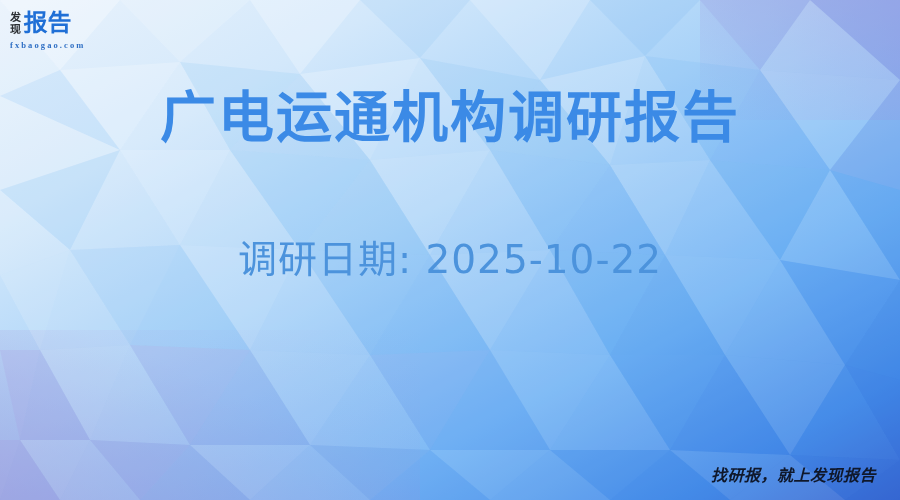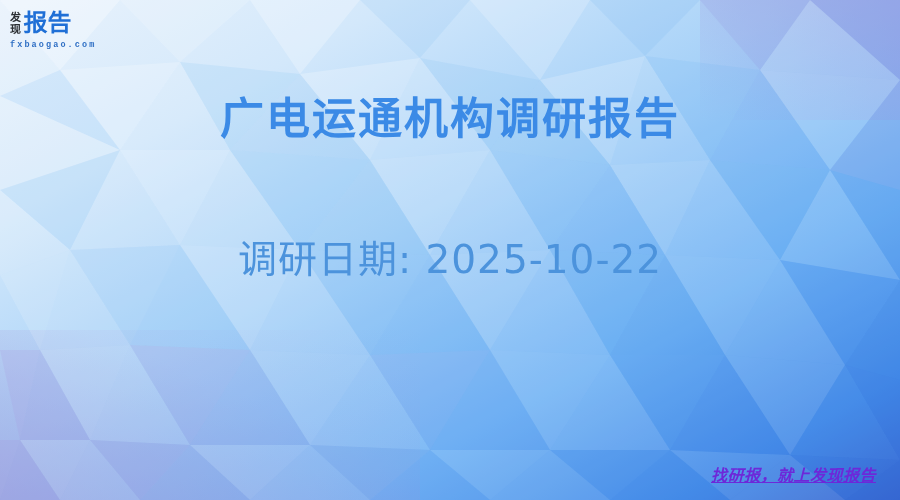--- a/index.html
+++ b/index.html
@@ -66,39 +66,39 @@
     color: #1f6fd6;
     letter-spacing: 0px;
     font-family: "DejaVu Sans", "Liberation Sans", sans-serif;
   }
   .logo-url {
     margin-top: 3px;
     font-size: 8.5px;
     letter-spacing: 2.1px;
     color: #2f6fc4;
     font-weight: 700;
-    font-family: Liberation Mono, monospace;
+    font-family: Liberation Serif, serif;
   }
 
   
   .title-block {
     position: absolute;
     left: 0;
     right: 0;
     top: 86px;
     text-align: center;
     z-index: 4;
   }
   .main-title {
-    font-size: 44px;
+    font-size: 56px;
     font-weight: 800;
     color: #3b8ae6;
     letter-spacing: 2px;
     line-height: 1.15;
-    margin: 8px;
+    margin: 0;
     font-family: "DejaVu Sans", "Liberation Sans", sans-serif;
   }
   .subtitle {
     position: absolute;
     left: 0;
     right: 0;
     top: 228px;
     text-align: center;
     font-size: 39px;
     font-weight: 400;
@@ -109,25 +109,24 @@
   }
 
   
   .footer-slogan {
     position: absolute;
     right: 24px;
     bottom: 14px;
     font-size: 16px;
     font-weight: 700;
     font-style: italic;
-    color: #6d28d9;
+    color: #0f172a;
     letter-spacing: 0.5px;
     z-index: 6;
     font-family: "DejaVu Sans", "Liberation Sans", sans-serif;
-    text-decoration: underline;
   }
 </style>
 </head>
 <body>
 
 <div class="slide">
 
   <svg class="bg-poly" viewBox="0 0 900 500" preserveAspectRatio="none" aria-hidden="true">
     <defs>
       <linearGradient id="baseGrad" x1="0" y1="0" x2="1" y2="1">

